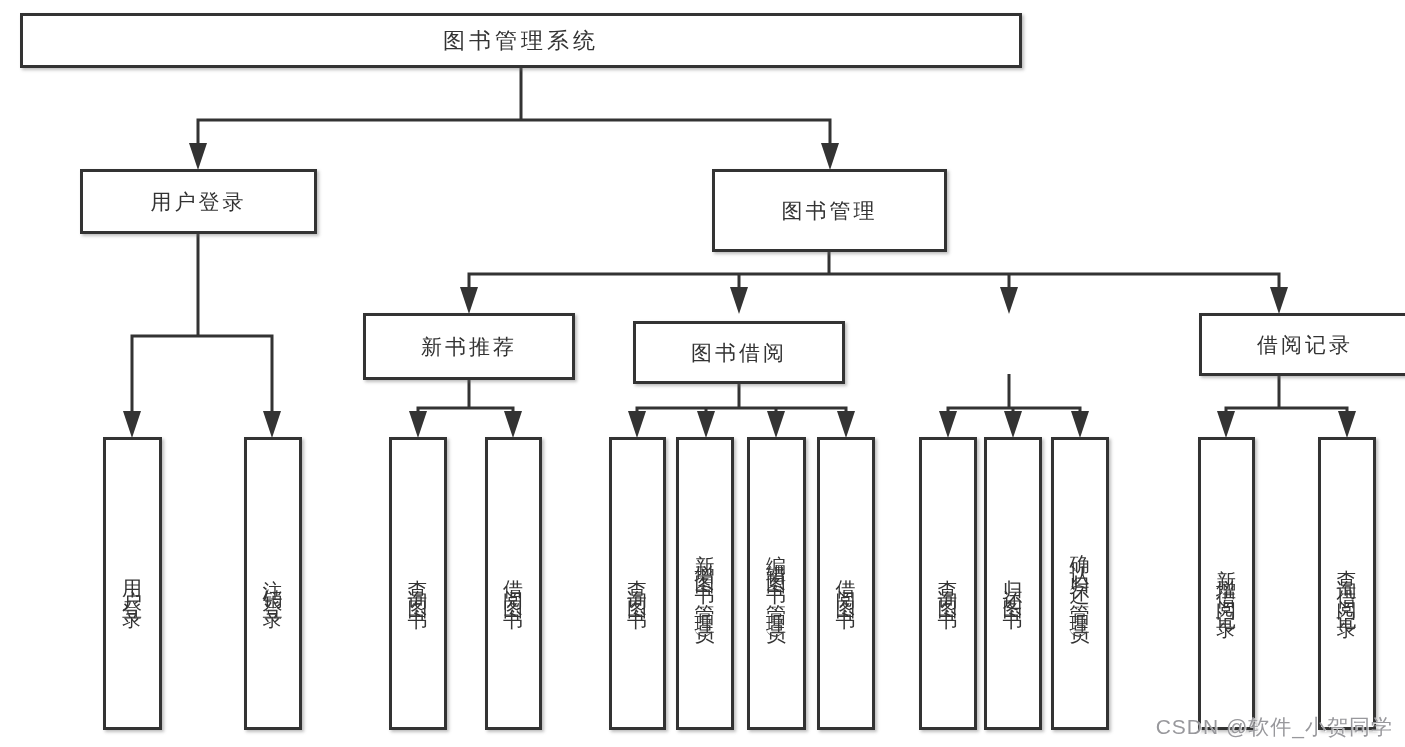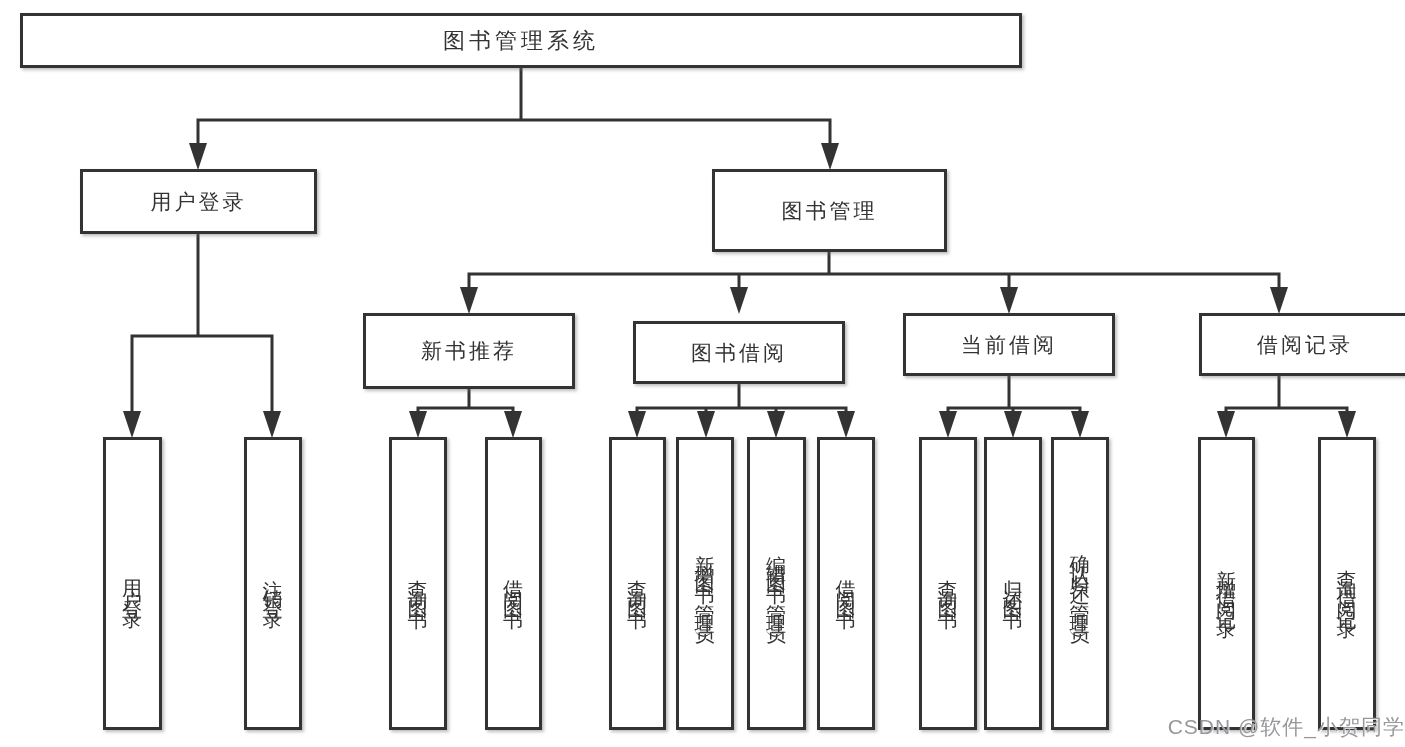--- a/index.html
+++ b/index.html
@@ -14,21 +14,21 @@
     box-shadow:2px 2px 3px rgba(110,110,110,0.45);z-index:2;
   }
   .node.root .label{font-size:22px;letter-spacing:4px;}
   .node.branch .label{font-size:21px;letter-spacing:3px;}
   .node .label{color:#333333;white-space:nowrap;}
   .node.leaf .label{
     writing-mode:vertical-rl;text-orientation:mixed;
     font-size:20px;letter-spacing:10px;line-height:1;white-space:normal;
   }
   .watermark{
-    position:absolute;right:0;bottom:6px;z-index:3;
+    position:absolute;right:12px;bottom:6px;z-index:3;
     font-size:21px;letter-spacing:1px;color:#98989c;
     text-shadow:1px 1px 0 rgba(255,255,255,0.8);
   }
 </style>
 </head>
 <body>
 
 <div class="stage">
 
   <svg class="connectors" width="1405" height="747" viewBox="0 0 1405 747">
@@ -94,28 +94,25 @@
     <span class="label">图书管理系统</span>
   </div>
 
   <div class="node branch" style="left:80px;top:169px;width:237px;height:65px">
     <span class="label">用户登录</span>
   </div>
   <div class="node branch" style="left:712px;top:169px;width:235px;height:83px">
     <span class="label">图书管理</span>
   </div>
 
-  <div class="node branch" style="left:363px;top:313px;width:212px;height:76px">
+  <div class="node branch" style="left:363px;top:313px;width:212px;height:67px">
     <span class="label">新书推荐</span>
   </div>
   <div class="node branch" style="left:633px;top:321px;width:212px;height:63px">
     <span class="label">图书借阅</span>
-  </div>
-  <div class="node branch" style="left:903px;top:313px;width:212px;height:63px">
-    <span class="label">当前借阅</span>
   </div>
   <div class="node branch" style="left:1199px;top:313px;width:212px;height:63px">
     <span class="label">借阅记录</span>
   </div>
 
   <div class="node leaf" style="left:103px;top:437px;width:59px;height:293px">
     <span class="label">用户登录</span>
   </div>
   <div class="node leaf" style="left:244px;top:437px;width:58px;height:293px">
     <span class="label">注销登录</span>

